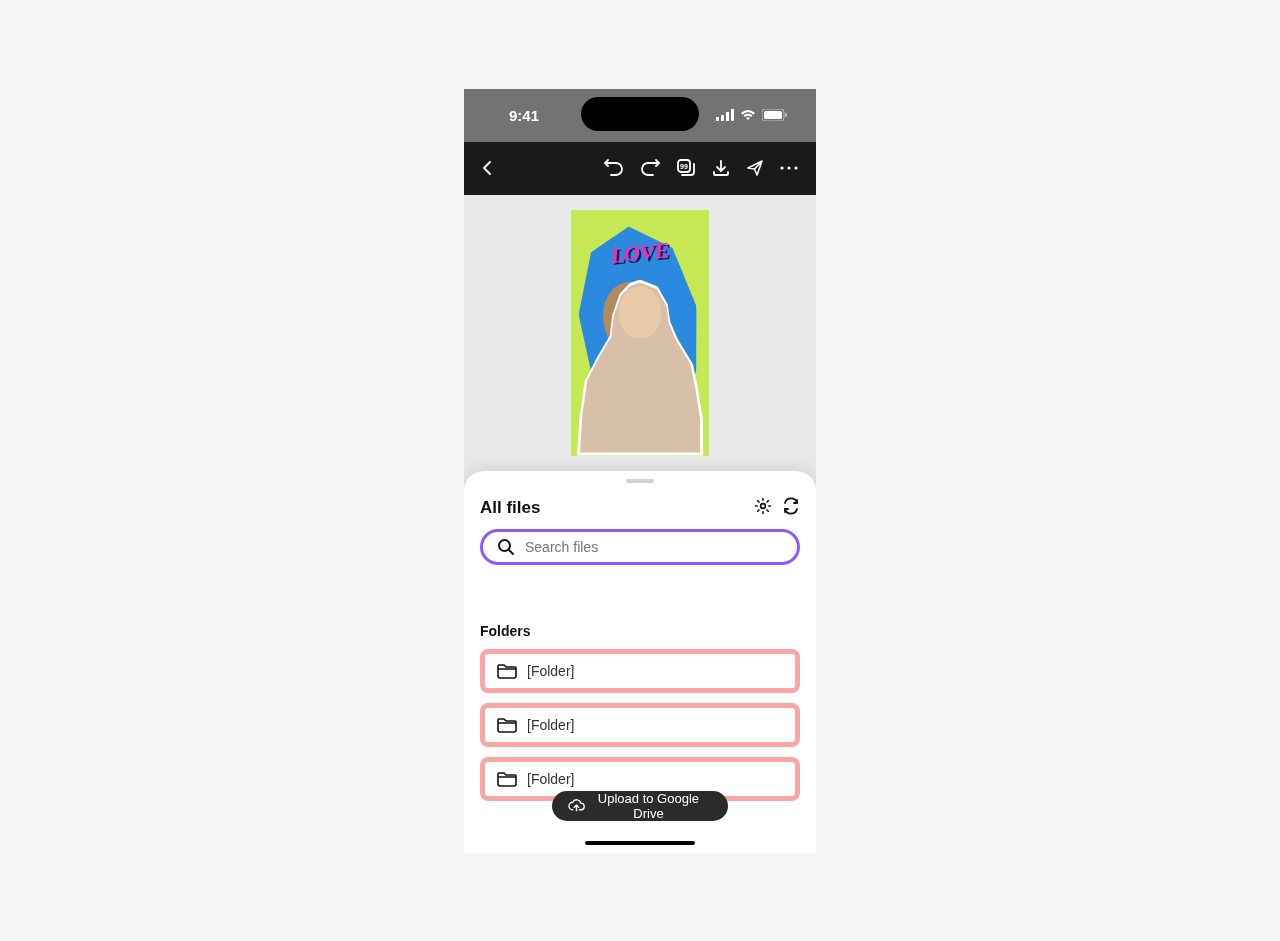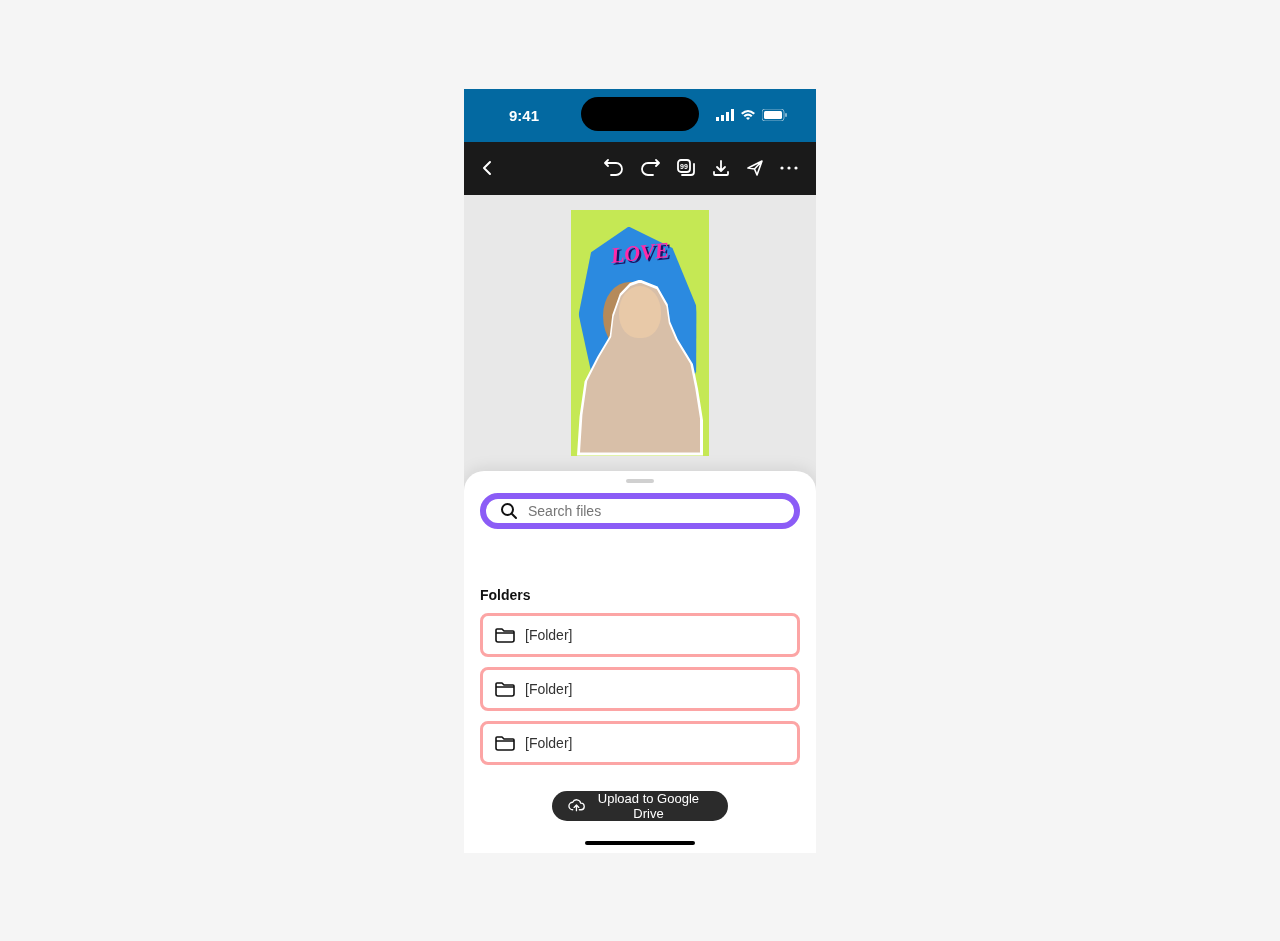--- a/index.html
+++ b/index.html
@@ -15,21 +15,21 @@
 .phone {
   width: 352px;
   height: 764px;
   background: #e8e8e8;
   border-radius: 0;
   overflow: hidden;
   position: relative;
 }
 .status-bar {
   height: 53px;
-  background: #0369a1;
+  background: #737373;
   color: #fff;
   display: flex;
   align-items: center;
   justify-content: space-between;
   padding: 0 28px 0 45px;
   position: relative;
 }
 .status-time {
   font-size: 15px;
   font-weight: 600;
@@ -190,21 +190,21 @@
   font-weight: 700;
   color: #111;
 }
 .header-icons { display: flex; gap: 10px; }
 .search-wrap {
   padding: 0 16px 14px;
 }
 .search-box {
   display: flex;
   align-items: center;
-  border: 6px solid #8b5cf6;
+  border: 3px solid #8b5cf6;
   border-radius: 20px;
   height: 36px;
   padding: 0 14px;
   gap: 10px;
 }
 .search-input {
   border: none;
   outline: none;
   font-size: 14px;
   color: #666;
@@ -216,21 +216,21 @@
   font-weight: 700;
   color: #111;
   padding: 0 16px 10px;
   margin-top: 44px;
 }
 .folder-list { padding: 0 16px; }
 .folder-item {
   display: flex;
   align-items: center;
   gap: 10px;
-  border: 3px solid #fca5a5;
+  border: 5px solid #fca5a5;
   border-radius: 8px;
   height: 44px;
   padding: 0 12px;
   margin-bottom: 10px;
   cursor: pointer;
 }
 .folder-name {
   font-size: 14px;
   color: #333;
 }
@@ -344,20 +344,37 @@
         <div class="person-outline"></div>
         <div class="person-body"></div>
         <div class="person-head"></div>
       </div>
     </div>
   </div>
 
   <div class="sheet">
     <div class="drag-handle"></div>
 
+    <div class="sheet-header">
+      <span class="all-files">All files</span>
+      <div class="header-icons">
+        <span>
+          <svg width="18" height="18" viewBox="0 0 18 18">
+              <circle cx="9" cy="9" r="2.4" stroke="#111" stroke-width="1.6" fill="none"></circle>
+              <path d="M9 1.5 V3.2 M9 14.8 V16.5 M16.5 9 H14.8 M3.2 9 H1.5 M14.3 3.7 L13.1 4.9 M4.9 13.1 L3.7 14.3 M14.3 14.3 L13.1 13.1 M4.9 4.9 L3.7 3.7" stroke="#111" stroke-width="1.6" stroke-linecap="round"></path>
+            </svg>
+        </span>
+        <span>
+          <svg width="18" height="18" viewBox="0 0 18 18">
+              <path d="M3 6 A6.2 6.2 0 0 1 15 6 M15 12 A6.2 6.2 0 0 1 3 12" stroke="#111" stroke-width="1.8" fill="none" stroke-linecap="round"></path>
+              <path d="M15 3 V6 H12 M3 15 V12 H6" stroke="#111" stroke-width="1.8" fill="none" stroke-linecap="round" stroke-linejoin="round"></path>
+            </svg>
+        </span>
+      </div>
+    </div>
 
     <div class="search-wrap">
       <div class="search-box">
         <svg width="18" height="18" viewBox="0 0 18 18">
             <circle cx="7.5" cy="7.5" r="5.5" stroke="#111" stroke-width="2" fill="none"></circle>
             <path d="M12 12 L16 16" stroke="#111" stroke-width="2" stroke-linecap="round"></path>
           </svg>
         <input class="search-input" placeholder="Search files" style="">
       </div>
     </div>

